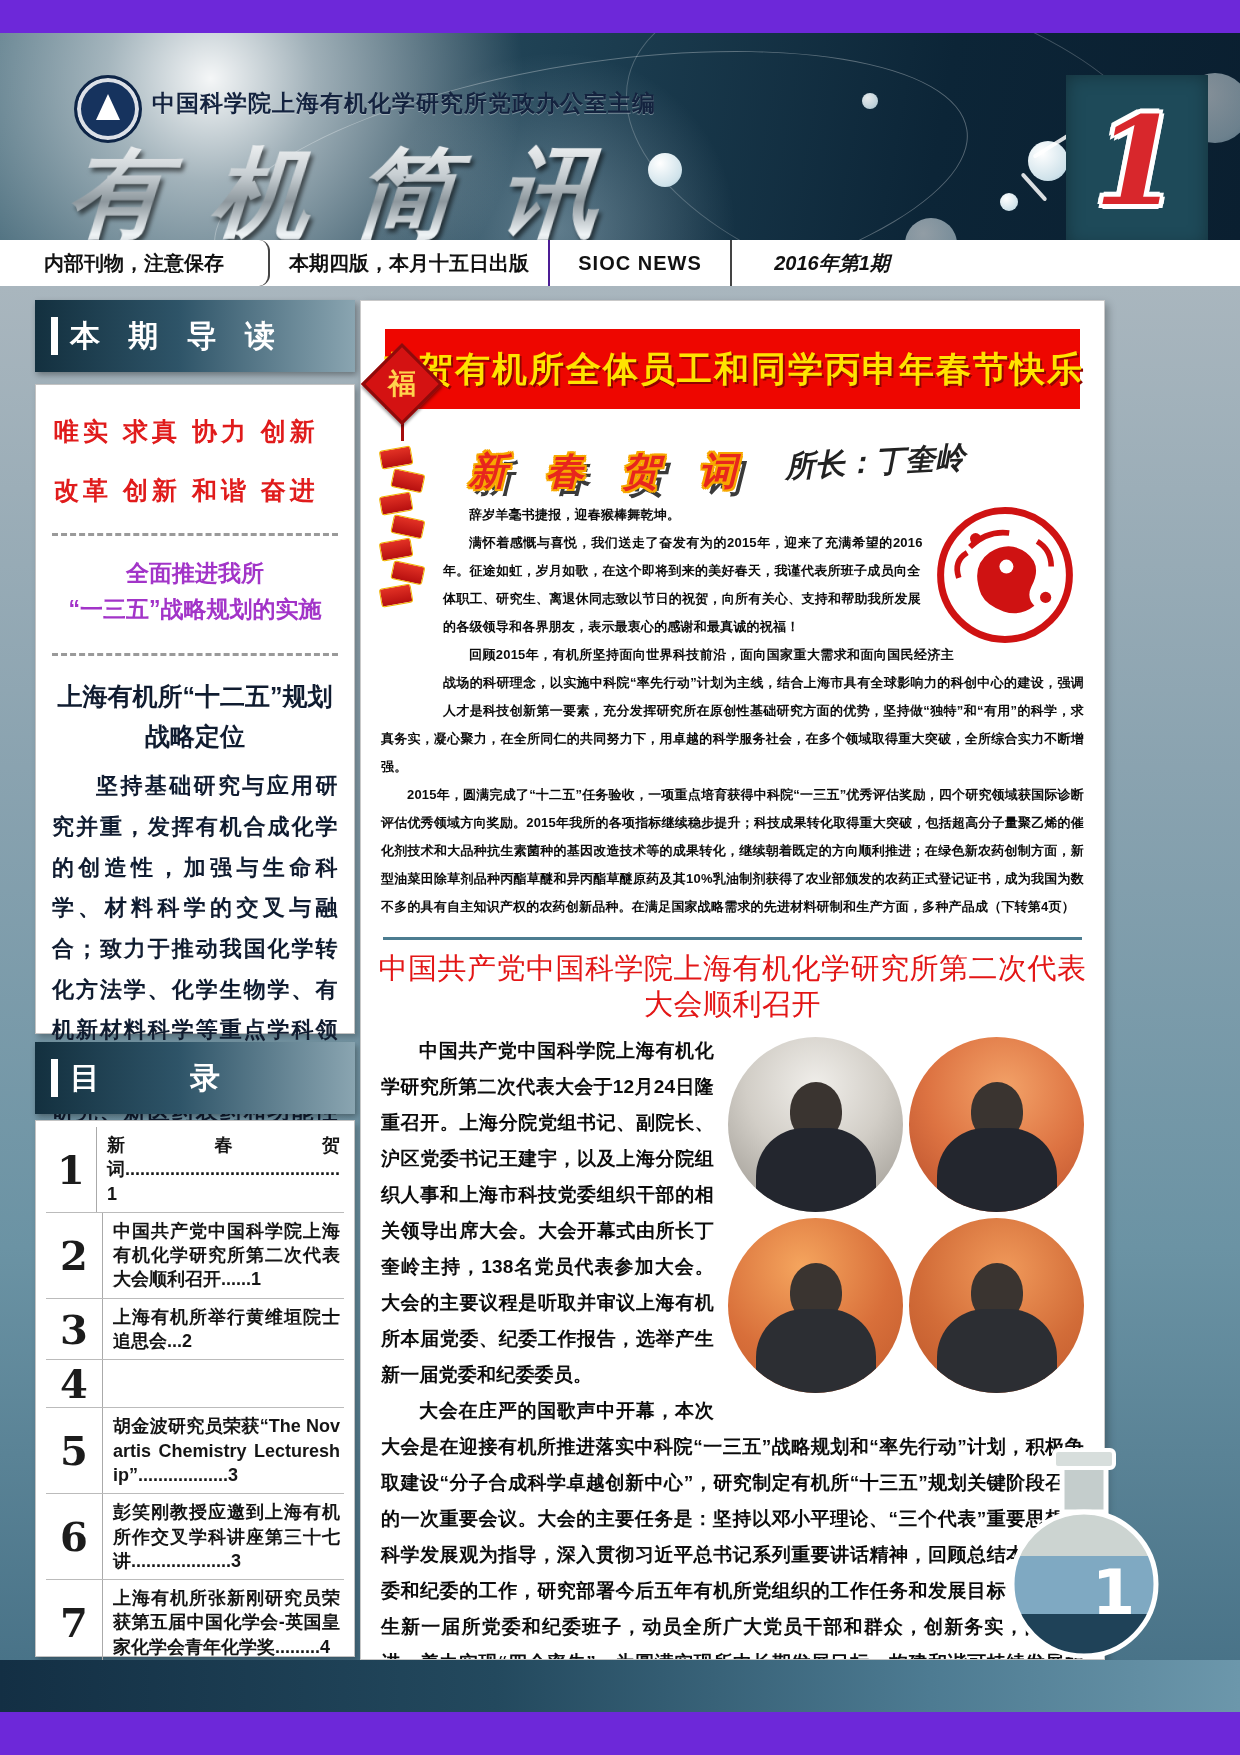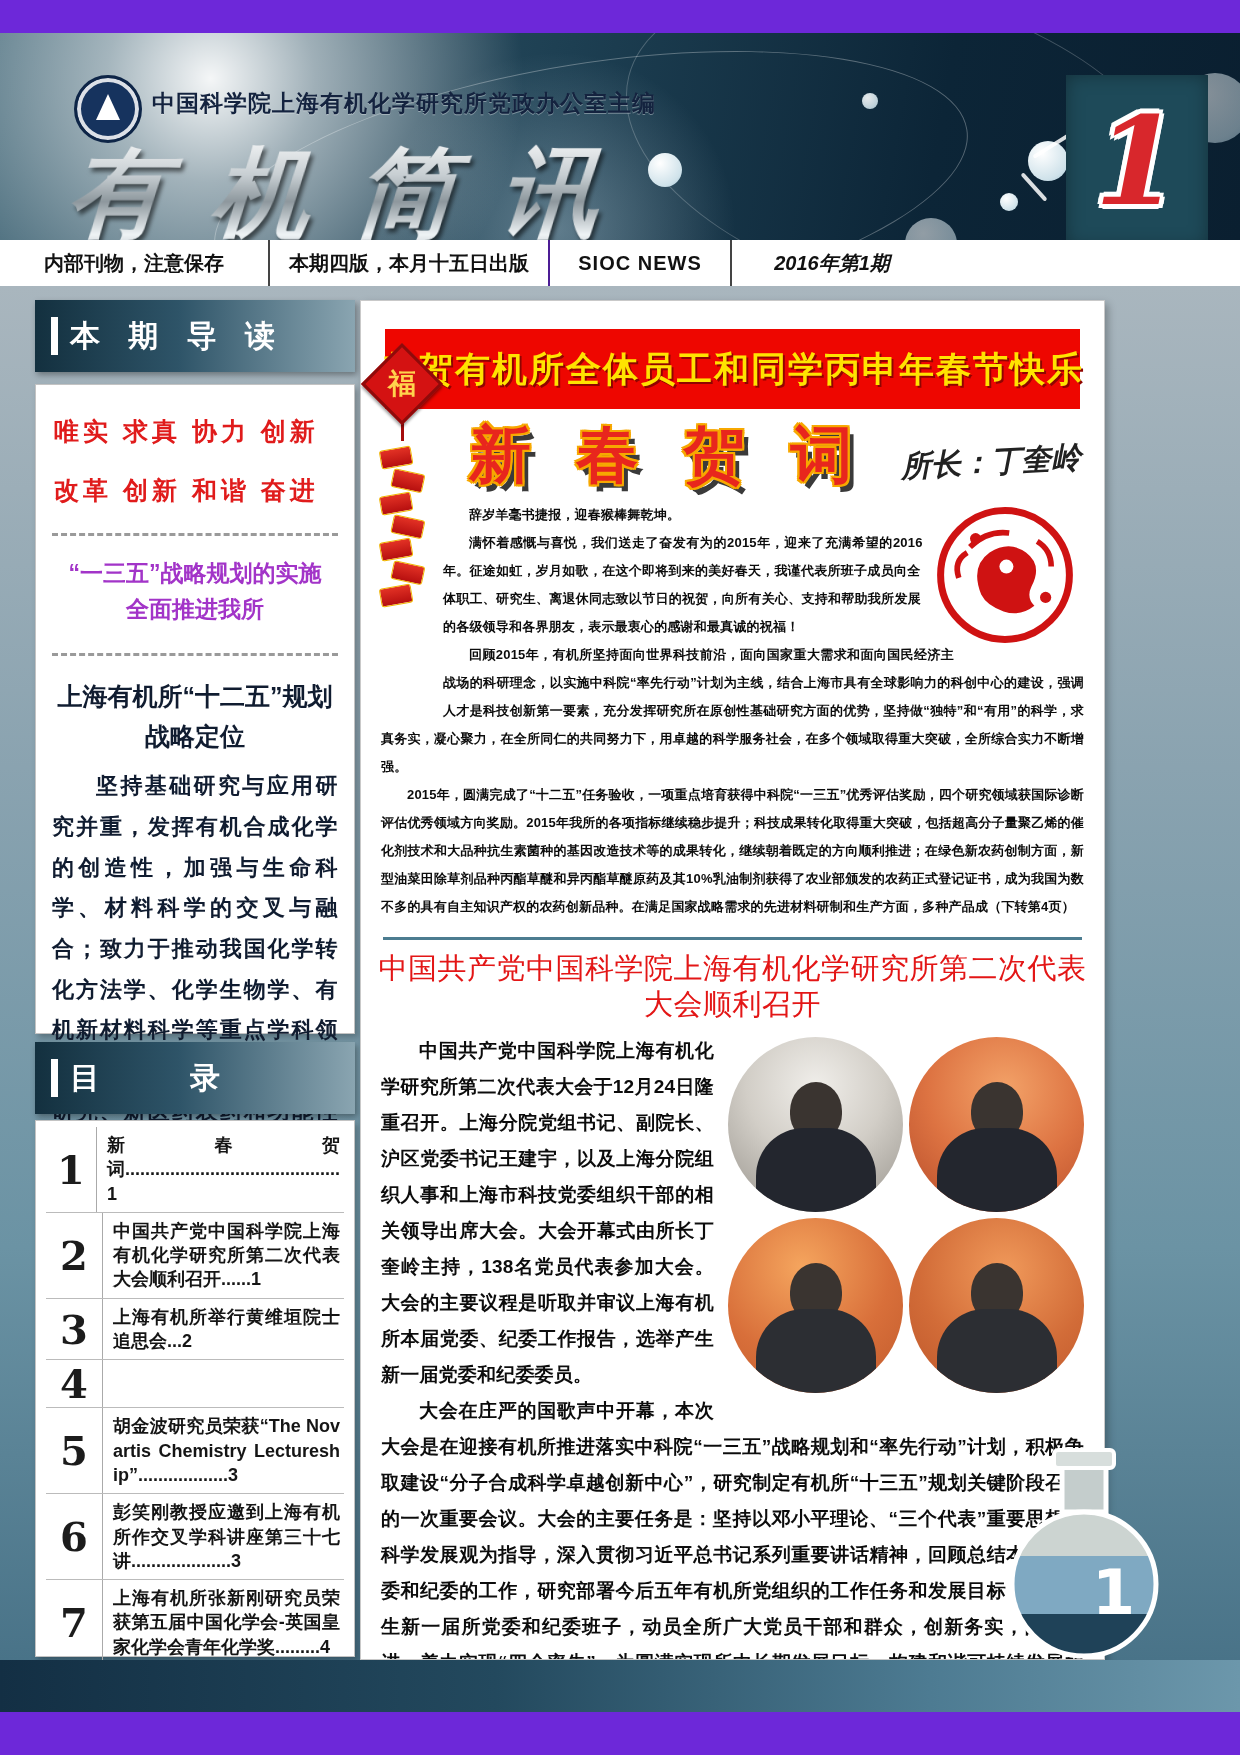--- a/index.html
+++ b/index.html
@@ -41,21 +41,21 @@
   .issue-box{position:absolute;left:1066px;top:42px;width:142px;height:172px;background:#1e4a59;
     box-shadow:inset 0 0 18px rgba(0,0,0,.35);display:flex;align-items:center;justify-content:center;}
   .issue-num{font-family:"DejaVu Serif","Liberation Serif",serif;font-size:122px;line-height:1;
     font-weight:bold;font-style:italic;color:#d8272c;
     text-shadow:-5px 0 0 #fff,5px 0 0 #fff,0 -5px 0 #fff,0 5px 0 #fff,-4px -4px 0 #fff,4px 4px 0 #fff,-4px 4px 0 #fff,4px -4px 0 #fff;}
 
   
   .infobar{position:absolute;left:0;top:240px;width:1240px;height:46px;background:#ffffff;
     display:flex;align-items:stretch;border-bottom:2px solid #9fb0ba;}
   .infocell{display:flex;align-items:center;justify-content:center;font-size:20px;font-weight:bold;color:#111;}
-  .infocell.c1{width:268px;border-right:2px solid #444;}
+  .infocell.c1{width:268px;border-right:2px solid #444;border-radius:11px;}
   .infocell.c2{width:278px;border-right:2px solid #4c1d95;}
   .infocell.c3{width:180px;border-right:2px solid #444;letter-spacing:1px;}
   .infocell.c4{width:200px;font-style:italic;}
 
   
   .content-bg{position:absolute;left:0;top:286px;width:1240px;height:1374px;
     background:linear-gradient(180deg,#a9b6be 0%,#8aa3b0 35%,#6b93a4 70%,#497388 100%);}
   .footer-band{position:absolute;left:0;top:1660px;width:1240px;height:52px;
     background:linear-gradient(90deg,#132f44 0%,#23495e 40%,#4d7b92 75%,#6c97ab 100%);}
 
@@ -88,23 +88,23 @@
     line-height:1.35;word-break:break-all;text-align:justify;}
 
   
   .main-box{position:absolute;left:360px;top:300px;width:745px;height:1360px;background:#ffffff;
     border:1px solid #c9c9c9;box-shadow:3px 4px 8px rgba(0,0,0,.28);box-sizing:border-box;overflow:hidden;}
   .banner{margin:28px 24px 10px 24px;height:80px;background:#ee0600;display:flex;align-items:center;justify-content:center;}
   .banner-text{color:#ffe300;font-size:35px;font-weight:bold;letter-spacing:2px;white-space:nowrap;
     text-shadow:2px 2px 0 #8f0400;}
   .greeting{position:relative;padding:0 20px;}
   .greet-title-row{display:flex;align-items:flex-end;margin:6px 0 4px 88px;height:78px;}
-  .greet-title{font-size:62px;font-weight:bold;letter-spacing:14px;color:#e8261d;white-space:nowrap;
+  .greet-title{font-size:38px;font-weight:bold;letter-spacing:14px;color:#e8261d;white-space:nowrap;
     text-shadow:-2px 0 0 #f7a800,2px 0 0 #f7a800,0 -2px 0 #f7a800,0 2px 0 #f7a800,
-      -2px -2px 0 #f7a800,2px 2px 0 #f7a800,2px -2px 0 #f7a800,-2px 2px 0 #f7a800,6px 7px 0 #3a3a3a;}
+      -2px -2px 0 #f7a800,2px 2px 0 #f7a800,2px -2px 0 #f7a800,-2px 2px 0 #f7a800,6px 7px 0 #3a3a3a;font-style:italic;}
   .greet-sign{font-family:"DejaVu Serif","Liberation Serif",serif;font-style:italic;font-weight:bold;
     font-size:30px;color:#222;margin:0 0 14px 34px;transform:rotate(-3deg);white-space:nowrap;}
   .fu-deco{position:absolute;left:4px;top:-64px;width:74px;text-align:center;}
   .fu-diamond{width:52px;height:52px;margin:0 auto;background:#d41212;border:3px solid #8f0a0a;
     transform:rotate(45deg);display:flex;align-items:center;justify-content:center;box-shadow:2px 2px 3px rgba(0,0,0,.4);}
   .fu-char{transform:rotate(-45deg);color:#ffd34d;font-size:28px;font-weight:bold;}
   .fu-string{width:3px;height:26px;background:#a50d0d;margin:2px auto;}
   .crackers{display:flex;flex-direction:column;align-items:center;}
   .cracker{width:30px;height:17px;background:linear-gradient(180deg,#e33225,#b60f0f);border:1px solid #e8a javascript00;
     border:1px solid #f0b400;border-radius:3px;margin-top:4px;}
@@ -174,22 +174,22 @@
 
   <div class="side-header guide-header">
     <span class="bar"></span>
     <span class="txt">本 期 导 读</span>
   </div>
 
   <div class="side-box guide-box">
     <div class="slogan">唯实 求真 协力 创新</div>
     <div class="slogan s2">改革 创新 和谐 奋进</div>
     <hr class="dashline">
+    <div class="purple-line">全面推进我所</div>
     <div class="purple-line">“一三五”战略规划的实施</div>
-    <div class="purple-line">全面推进我所</div>
     <hr class="dashline">
     <div class="plan-title">上海有机所“十二五”规划</div>
     <div class="plan-title">战略定位</div>
     <div class="plan-body">坚持基础研究与应用研究并重，发挥有机合成化学的创造性，加强与生命科学、材料科学的交叉与融合；致力于推动我国化学转化方法学、化学生物学、有机新材料科学等重点学科领域的发展；在有机化学基础研究、新医药农药和功能性有机材料创制方面实现新的突破；引领有机化学学科前沿的发展，满足国家战略需求，为上海有机所建设成为国际一流的有机化学研究中心。</div>
   </div>
 
   <div class="side-header toc-header">
     <span class="bar"></span>
     <span class="txt">目　　录</span>
   </div>

